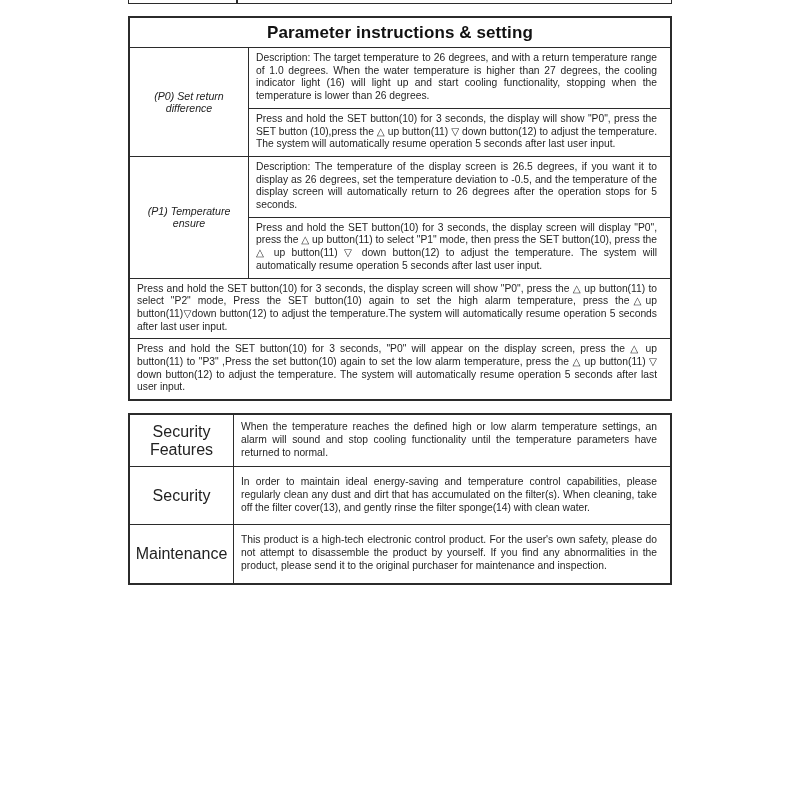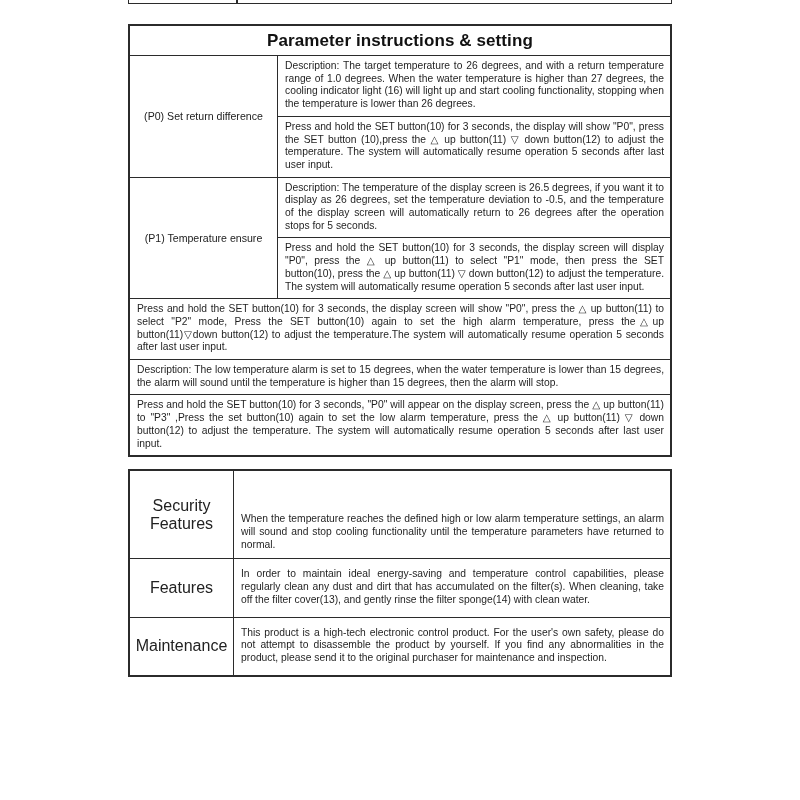--- a/index.html
+++ b/index.html
@@ -35,21 +35,21 @@
     left: 107px;
     top: 0;
     width: 1.5px;
     height: 100%;
     background: #2b2b2b;
   }
   .tbl {
     border: 2px solid #2b2b2b;
     background: #fff;
   }
-  .tbl1 { margin-top: 20px; }
+  .tbl1 { margin-top: 12px; }
   .tbl2 { margin-top: 12px; }
   .tbl-title {
     height: 30px;
     display: flex;
     align-items: center;
     justify-content: center;
     font-size: 17px;
     font-weight: bold;
     color: #111;
     border-bottom: 1.5px solid #2b2b2b;
@@ -64,37 +64,37 @@
     flex: 0 0 auto;
     display: flex;
     align-items: center;
     justify-content: center;
     text-align: center;
     font-size: 10.6px;
     color: #222;
     border-right: 1.5px solid #2b2b2b;
     padding: 2px 4px;
   }
-  .tbl1 .label-cell { width: 148px; }
+  .tbl1 .label-cell { width: 119px; font-style: italic; }
   .tbl2 .label-cell { width: 104px; font-size: 16px; }
   .content-col {
     flex: 1 1 auto;
     display: flex;
     flex-direction: column;
   }
   .cell {
     border-bottom: 1px solid #2b2b2b;
-    padding: 4px 6px 5px 7px;
+    padding: 4px 13px 5px 7px;
     font-size: 10.3px;
     line-height: 12.7px;
     text-align: justify;
     color: #1f1f1f;
   }
   .cell:last-child { border-bottom: none; }
-  .cell.pad-mid { padding-top: 6px; padding-bottom: 7px; margin-top: 36px; }
+  .cell.pad-mid { padding-top: 6px; padding-bottom: 7px; }
   .cell.pad-big {
     display: flex;
     align-items: center;
     padding-top: 9px;
     padding-bottom: 10px;
   }
 </style>
 </head>
 <body>
 
@@ -125,37 +125,36 @@
       </div>
 
       <div class="row">
         <div class="content-col">
           <div class="cell">Press and hold the SET button(10) for 3 seconds, the display screen will show "P0", press the △ up button(11) to select "P2" mode,  Press the SET button(10) again to set the high alarm temperature, press the△up button(11)▽down button(12) to adjust the temperature.The system will automatically resume operation 5 seconds after last user input.</div>
         </div>
       </div>
 
       <div class="row">
         <div class="content-col">
-          <div class="cell">Description: The low temperature alarm is set to 15 degrees, when the water temperature is lower than 15 degrees, the alarm will sound until the temperature is higher than 15 degrees, then the alarm will stop.</div>
           <div class="cell">Press and hold the SET button(10) for 3 seconds, "P0" will appear on the display screen, press the △ up button(11) to  "P3" ,Press the set button(10) again to set the low alarm temperature, press the △ up button(11) ▽ down button(12) to adjust the temperature. The system will automatically resume operation 5 seconds after last user input.</div>
         </div>
       </div>
     </div>
 
     <div class="tbl tbl2">
 
       <div class="row">
         <div class="label-cell">Security Features</div>
         <div class="content-col">
           <div class="cell pad-mid">When the temperature reaches the defined high or low alarm temperature settings, an alarm will sound and stop cooling functionality until the temperature parameters have returned to normal.</div>
         </div>
       </div>
 
       <div class="row">
-        <div class="label-cell">Features</div>
+        <div class="label-cell">Security</div>
         <div class="content-col">
           <div class="cell pad-big">In order to maintain ideal energy-saving and temperature control capabilities, please regularly clean any dust and dirt that has accumulated on the filter(s). When cleaning, take off the filter cover(13), and gently rinse the filter sponge(14) with clean water.</div>
         </div>
       </div>
 
       <div class="row">
         <div class="label-cell">Maintenance</div>
         <div class="content-col">
           <div class="cell pad-big">This product is a high-tech electronic control product. For the user's own safety, please do not attempt to disassemble the product by yourself. If you find any abnormalities in the product, please send it to the original purchaser for maintenance and inspection.</div>
         </div>

